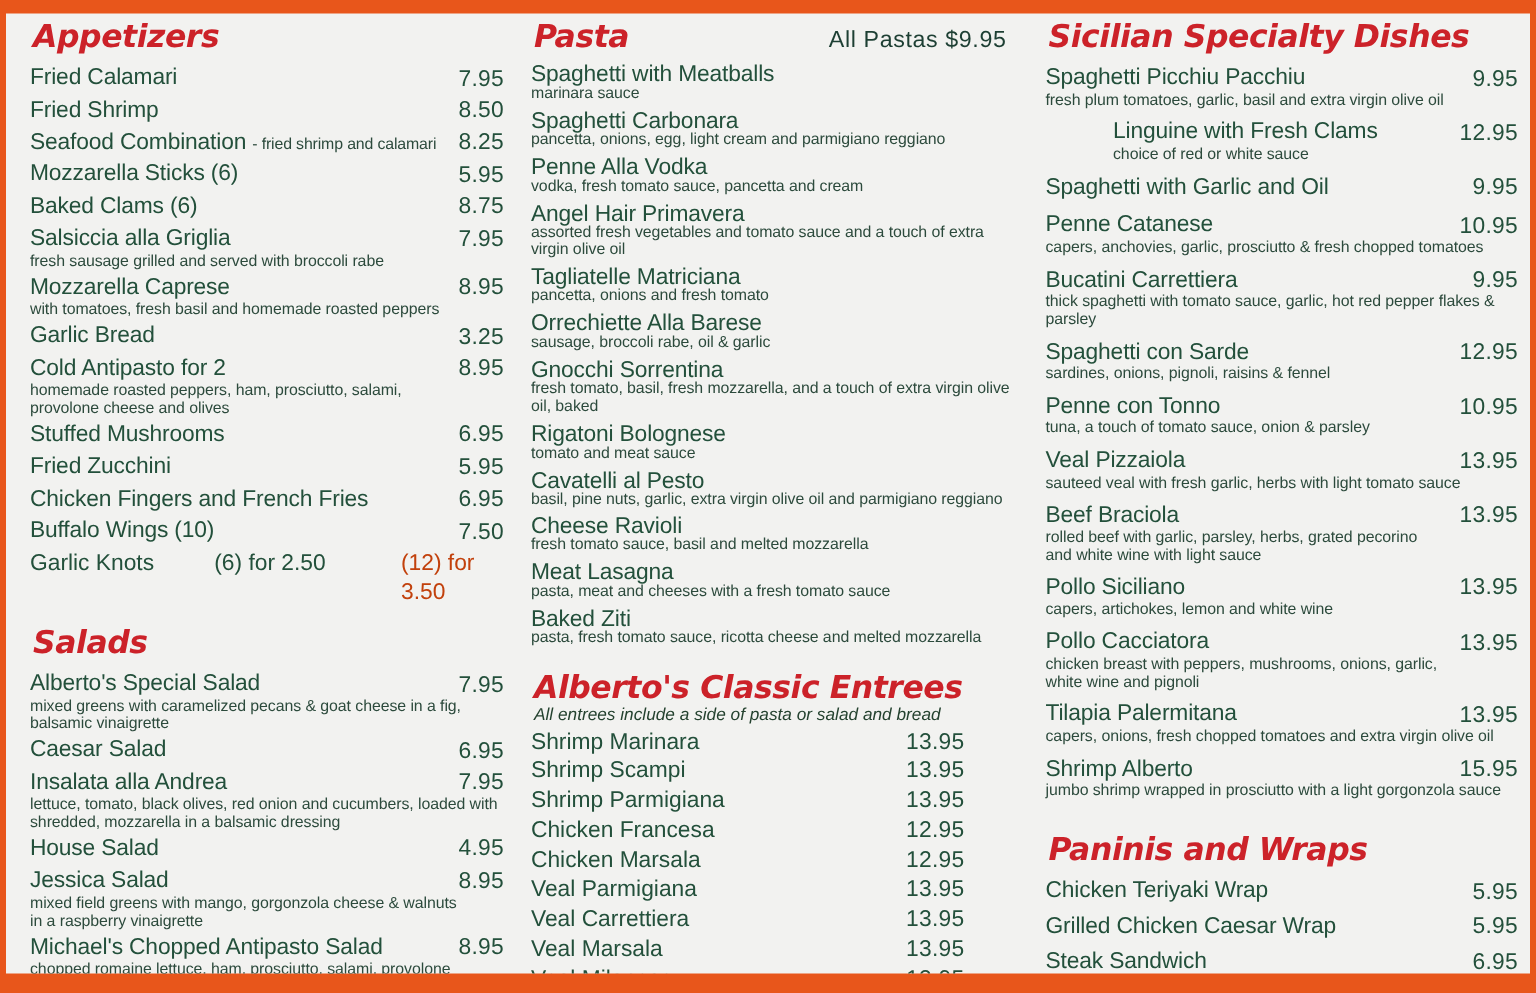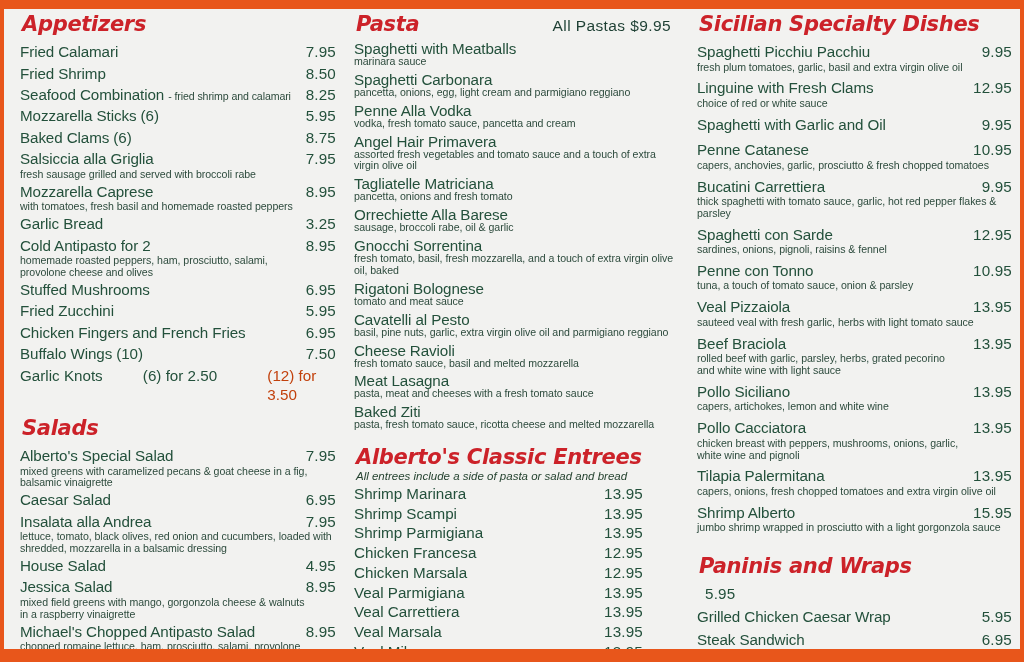--- a/index.html
+++ b/index.html
@@ -72,21 +72,21 @@
     margin: -5px 0 1px 2px;
     font-style: italic;
   }
 
   
   .item {
     margin: 0 0 1px 0;
   }
   .item-line {
     display: flex;
-    align-items: flex-start;
+    align-items: center;
     justify-content: space-between;
     line-height: 1.28;
   }
   .item-name {
     color: #23503b;
     font-size: 15.2px;
     font-weight: 400;
     letter-spacing: -0.1px;
     white-space: nowrap;
   }
@@ -423,21 +423,21 @@
       <div>
         <div class="section-head">Sicilian Specialty Dishes</div>
         <div id="sicilian-items">
             <div class="item" style="margin-bottom: 5px;">
               <div class="item-line">
                 <span><span class="item-name">Spaghetti Picchiu Pacchiu</span></span>
                 <span class="item-price">9.95</span>
               </div>
               <div class="item-desc">fresh plum tomatoes, garlic, basil and extra virgin olive oil</div>
             </div>
-            <div class="item" style="margin-bottom: 5px;">
+            <div class="item" style="margin-bottom: 5px; margin-left: 45px;">
               <div class="item-line">
                 <span><span class="item-name">Linguine with Fresh Clams</span></span>
                 <span class="item-price">12.95</span>
               </div>
               <div class="item-desc">choice of red or white sauce</div>
             </div>
             <div class="item" style="margin-bottom: 5px;">
               <div class="item-line">
                 <span><span class="item-name">Spaghetti with Garlic and Oil</span></span>
                 <span class="item-price">9.95</span>
@@ -516,20 +516,21 @@
           </div>
       </div>
 
       <div class="spacer-16"></div>
 
       <div>
         <div class="section-head">Paninis and Wraps</div>
         <div id="panini-items">
             <div class="item" style="margin-bottom: 3px;">
               <div class="item-line">
+                <span><span class="item-name">Chicken Teriyaki Wrap</span></span>
                 <span class="item-price">5.95</span>
               </div>
             </div>
             <div class="item" style="margin-bottom: 3px;">
               <div class="item-line">
                 <span><span class="item-name">Grilled Chicken Caesar Wrap</span></span>
                 <span class="item-price">5.95</span>
               </div>
             </div>
             <div class="item" style="margin-bottom: 3px;">

